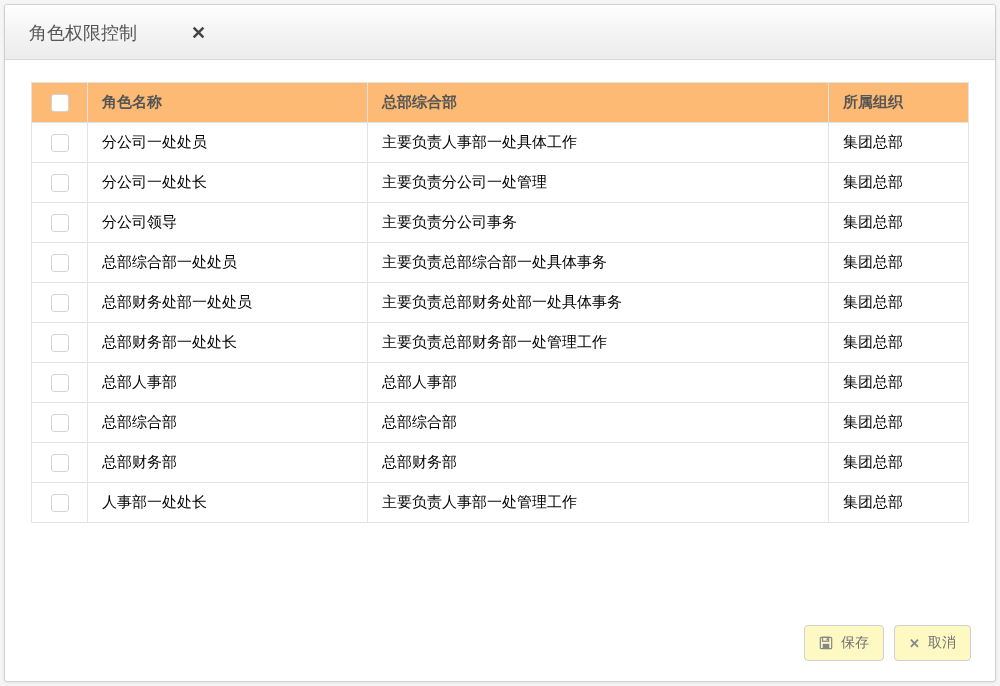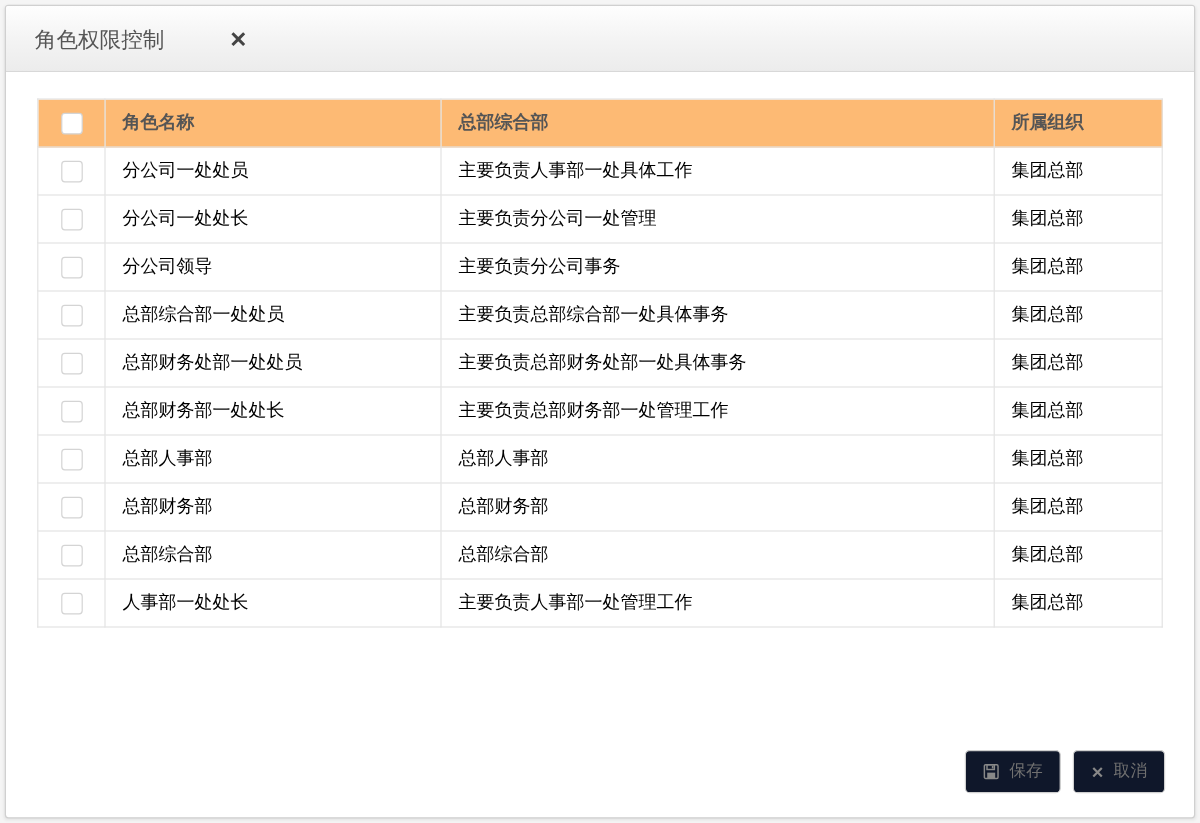--- a/index.html
+++ b/index.html
@@ -92,21 +92,21 @@
       cursor: pointer;
     }
     .dialog-footer {
       padding: 14px 24px 20px;
       display: flex;
       justify-content: flex-end;
       gap: 10px;
     }
     .btn {
       border: 1px solid #cfcfcf;
-      background: #0f172a;
+      background: #fef9c3;
       border-radius: 4px;
       padding: 8px 14px;
       font-size: 14px;
       color: #707070;
       cursor: pointer;
       display: inline-flex;
       align-items: center;
       gap: 8px;
     }
     .icon-save {
@@ -179,28 +179,28 @@
             <td class="col-org">集团总部</td>
           </tr>
           <tr>
             <td class="col-check"><span class="checkbox"></span></td>
             <td class="col-name">总部人事部</td>
             <td class="col-desc">总部人事部</td>
             <td class="col-org">集团总部</td>
           </tr>
           <tr>
             <td class="col-check"><span class="checkbox"></span></td>
+            <td class="col-name">总部综合部</td>
+            <td class="col-desc">总部综合部</td>
+            <td class="col-org">集团总部</td>
+          </tr>
+          <tr>
+            <td class="col-check"><span class="checkbox"></span></td>
             <td class="col-name">总部财务部</td>
             <td class="col-desc">总部财务部</td>
-            <td class="col-org">集团总部</td>
-          </tr>
-          <tr>
-            <td class="col-check"><span class="checkbox"></span></td>
-            <td class="col-name">总部综合部</td>
-            <td class="col-desc">总部综合部</td>
             <td class="col-org">集团总部</td>
           </tr>
           <tr>
             <td class="col-check"><span class="checkbox"></span></td>
             <td class="col-name">人事部一处处长</td>
             <td class="col-desc">主要负责人事部一处管理工作</td>
             <td class="col-org">集团总部</td>
           </tr>
         </tbody>
     </table>

